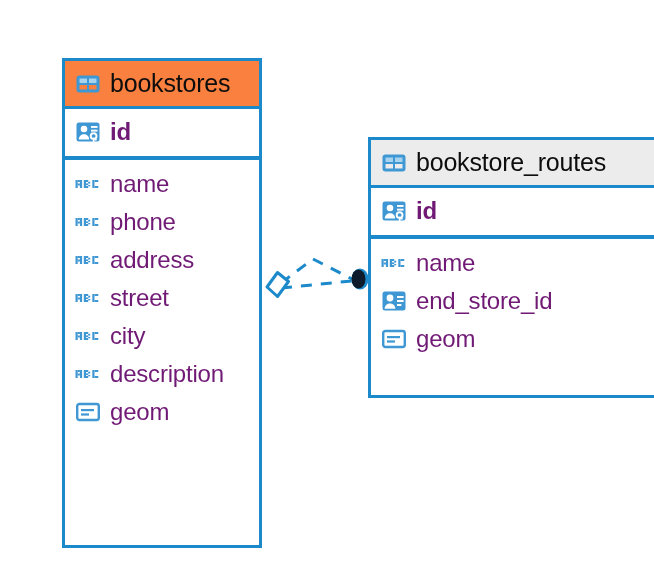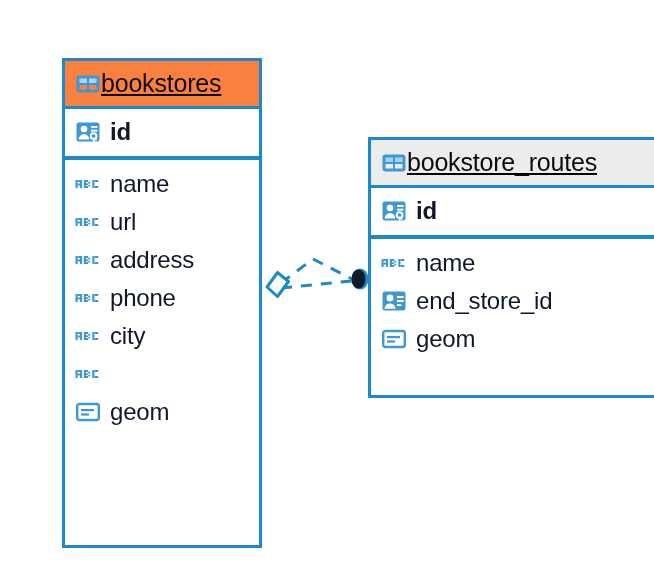--- a/index.html
+++ b/index.html
@@ -17,22 +17,22 @@
     position:absolute;
     box-sizing:border-box;
     border:3px solid #1c8aca;
     background:#ffffff;
   }
   .entity-header{
     box-sizing:border-box;
     height:48px;
     display:flex;align-items:center;
     padding:0 10px;
+    gap:9px;
     border-bottom:3px solid #1c8aca;
-    text-decoration:underline;
   }
   .entity-header.accent{background:#f9803f;}
   .entity-header.neutral{background:#ececec;}
   .entity-title{
     font-size:25px;
     color:#0d0d0d;
     letter-spacing:-0.2px;
     white-space:nowrap;
   }
 
@@ -48,21 +48,21 @@
   }
 
   .field{
     display:flex;
     align-items:center;
     gap:9px;
     height:38px;
   }
   .field-label{
     font-size:24px;
-    color:#0f172a;
+    color:#701a75;
     white-space:nowrap;
     letter-spacing:-0.2px;
   }
   .field-label.pk{font-weight:bold;font-size:24px;}
 
   .icon{
     flex:0 0 auto;
     width:26px;height:26px;
     display:block;
   }
@@ -138,41 +138,42 @@
                 <rect x="11" y="15" width="2.2" height="2"></rect>
               <rect x="17.3" y="9" width="2.2" height="8"></rect>
                 <rect x="19.5" y="9" width="3.8" height="2"></rect>
               <rect x="19.5" y="15" width="3.8" height="2"></rect>
             </g>
           </svg>
         </span>
         <span class="field-label">name</span>
       </div>
 
-      <div class="field">
-        <span class="icon">
-          <svg viewBox="0 0 26 26" xmlns="http://www.w3.org/2000/svg">
-            <g fill="#3f97d3">
-              <rect x="0.5" y="9" width="2.2" height="8"></rect>
-                <rect x="2.7" y="9" width="2.2" height="2"></rect>
-              <rect x="4.9" y="9" width="2.2" height="8"></rect>
-                <rect x="2.7" y="12.5" width="2.2" height="2"></rect>
-              <rect x="8.8" y="9" width="2.2" height="8"></rect>
-                <rect x="11" y="9" width="2.2" height="2"></rect>
-              <rect x="13.2" y="10.7" width="2" height="1.9"></rect>
-                <rect x="11" y="12.4" width="2.2" height="1.7"></rect>
-              <rect x="13.2" y="14" width="2" height="1.3"></rect>
-                <rect x="11" y="15" width="2.2" height="2"></rect>
-              <rect x="17.3" y="9" width="2.2" height="8"></rect>
-                <rect x="19.5" y="9" width="3.8" height="2"></rect>
-              <rect x="19.5" y="15" width="3.8" height="2"></rect>
-            </g>
-          </svg>
-        </span>
-        <span class="field-label">url</span>
+
+      <div class="field">
+        <span class="icon">
+          <svg viewBox="0 0 26 26" xmlns="http://www.w3.org/2000/svg">
+            <g fill="#3f97d3">
+              <rect x="0.5" y="9" width="2.2" height="8"></rect>
+                <rect x="2.7" y="9" width="2.2" height="2"></rect>
+              <rect x="4.9" y="9" width="2.2" height="8"></rect>
+                <rect x="2.7" y="12.5" width="2.2" height="2"></rect>
+              <rect x="8.8" y="9" width="2.2" height="8"></rect>
+                <rect x="11" y="9" width="2.2" height="2"></rect>
+              <rect x="13.2" y="10.7" width="2" height="1.9"></rect>
+                <rect x="11" y="12.4" width="2.2" height="1.7"></rect>
+              <rect x="13.2" y="14" width="2" height="1.3"></rect>
+                <rect x="11" y="15" width="2.2" height="2"></rect>
+              <rect x="17.3" y="9" width="2.2" height="8"></rect>
+                <rect x="19.5" y="9" width="3.8" height="2"></rect>
+              <rect x="19.5" y="15" width="3.8" height="2"></rect>
+            </g>
+          </svg>
+        </span>
+        <span class="field-label">phone</span>
       </div>
 
       <div class="field">
         <span class="icon">
           <svg viewBox="0 0 26 26" xmlns="http://www.w3.org/2000/svg">
             <g fill="#3f97d3">
               <rect x="0.5" y="9" width="2.2" height="8"></rect>
                 <rect x="2.7" y="9" width="2.2" height="2"></rect>
               <rect x="4.9" y="9" width="2.2" height="8"></rect>
                 <rect x="2.7" y="12.5" width="2.2" height="2"></rect>
@@ -204,23 +205,22 @@
               <rect x="13.2" y="10.7" width="2" height="1.9"></rect>
                 <rect x="11" y="12.4" width="2.2" height="1.7"></rect>
               <rect x="13.2" y="14" width="2" height="1.3"></rect>
                 <rect x="11" y="15" width="2.2" height="2"></rect>
               <rect x="17.3" y="9" width="2.2" height="8"></rect>
                 <rect x="19.5" y="9" width="3.8" height="2"></rect>
               <rect x="19.5" y="15" width="3.8" height="2"></rect>
             </g>
           </svg>
         </span>
-        <span class="field-label">phone</span>
-      </div>
-
+        <span class="field-label">street</span>
+      </div>
 
 
       <div class="field">
         <span class="icon">
           <svg viewBox="0 0 26 26" xmlns="http://www.w3.org/2000/svg">
             <g fill="#3f97d3">
               <rect x="0.5" y="9" width="2.2" height="8"></rect>
                 <rect x="2.7" y="9" width="2.2" height="2"></rect>
               <rect x="4.9" y="9" width="2.2" height="8"></rect>
                 <rect x="2.7" y="12.5" width="2.2" height="2"></rect>
@@ -253,20 +253,21 @@
               <rect x="13.2" y="10.7" width="2" height="1.9"></rect>
                 <rect x="11" y="12.4" width="2.2" height="1.7"></rect>
               <rect x="13.2" y="14" width="2" height="1.3"></rect>
                 <rect x="11" y="15" width="2.2" height="2"></rect>
               <rect x="17.3" y="9" width="2.2" height="8"></rect>
                 <rect x="19.5" y="9" width="3.8" height="2"></rect>
               <rect x="19.5" y="15" width="3.8" height="2"></rect>
             </g>
           </svg>
         </span>
+        <span class="field-label">description</span>
       </div>
 
       <div class="field">
         <span class="icon">
           <svg viewBox="0 0 26 26" xmlns="http://www.w3.org/2000/svg">
             <rect x="2.2" y="5" width="21.6" height="16" rx="2.2" fill="#ffffff" stroke="#3f97d3" stroke-width="2.4"></rect>
             <rect x="6" y="10" width="13" height="2.2" fill="#3f97d3"></rect>
             <rect x="6" y="14.4" width="8" height="2.2" fill="#3f97d3"></rect>
           </svg>
         </span>

